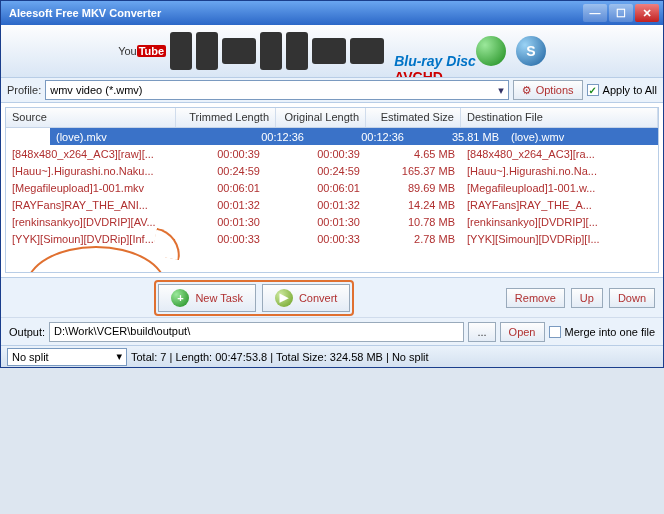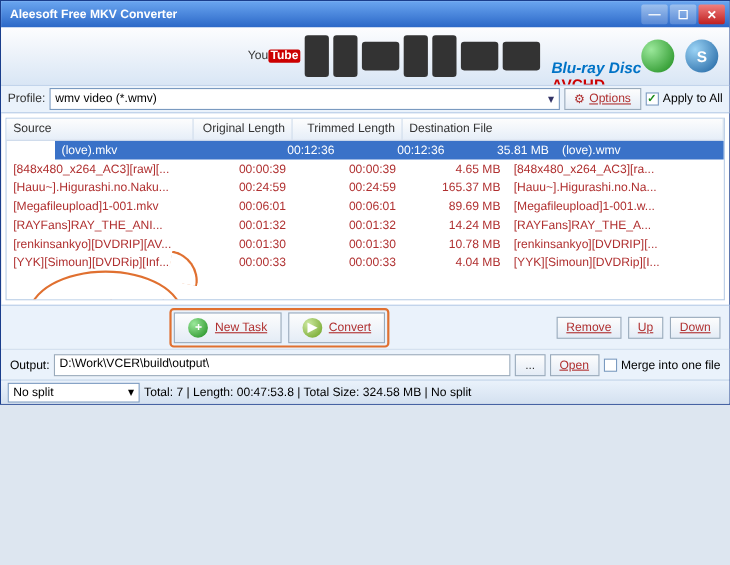--- a/index.html
+++ b/index.html
@@ -6,21 +6,21 @@
 body { background: #dde6f0; width: 664px; height: 514px; overflow: hidden; }
 
 .window { width: 664px; height: 368px; background: #fff; border: 1px solid #1a3e8c; display: flex; flex-direction: column; }
 .titlebar { height: 24px; background: linear-gradient(#6aa6f0,#2b67c7); display: flex; align-items: center; padding: 0 4px; color: #fff; font-weight: bold; }
 .titlebar .title { flex: 1; padding-left: 4px; }
 .tbbtn { width: 24px; height: 18px; margin-left: 2px; border-radius: 2px; display: flex; align-items: center; justify-content: center; font-weight: bold; }
 .tbbtn.min { background: linear-gradient(#9dc0ee,#5a8ad6); }
 .tbbtn.max { background: linear-gradient(#9dc0ee,#5a8ad6); }
 .tbbtn.close { background: linear-gradient(#f08080,#c02020); color: #fff; }
 
-.banner { height: 52px; background: linear-gradient(#fdfdfe,#d9e6f5); display: flex; align-items: center; justify-content: flex-end; padding: 0 10px; }
+.banner { height: 52px; background: linear-gradient(#fdfdfe,#d9e6f5); display: flex; align-items: center; justify-content: center; padding: 0 10px; }
 .banner-left { display:flex; align-items:center; gap:4px;}
 .device { width: 22px; height: 38px; background: #333; border-radius: 3px; display:inline-block;}
 .device.wide { width: 34px; height: 26px; }
 .yt { font-size:10px; color:#333;}
 .yt b { background:#c00; color:#fff; padding:0 2px; border-radius:2px;}
 .blu { color:#0073c6; font-weight:bold; font-size:14px; font-style:italic; }
 .avchd { color:#c00; font-weight:bold; font-size:14px; }
 .banner-right { display:flex; gap:10px; }
 .orb { width:30px; height:30px; border-radius:50%; }
 .orb.green { background: radial-gradient(circle at 30% 30%, #9be89b, #1a8a1a); }
@@ -56,21 +56,21 @@
 .ico.add { background:radial-gradient(circle at 30% 30%,#9be89b,#1a8a1a);}
 .ico.play { background:radial-gradient(circle at 30% 30%,#cde8a0,#6aa020);}
 .highlight-box { border:2px solid #e07030; border-radius:4px; padding:2px; display:flex; gap:6px;}
 .spacer { flex:1; }
 
 .outputbar { height:28px; background:#eaf2fb; display:flex; align-items:center; padding:0 8px; gap:4px; border-top:1px solid #d0dcec;}
 .outfield { flex:1; height:20px; border:1px solid #9ab; background:#fff; padding:2px 4px; overflow:hidden;}
 
 .statusbar { height:22px; background:linear-gradient(#eaf2fb,#d4e1f0); border-top:1px solid #b8cde6; display:flex; align-items:center; padding:0 6px; gap:4px;}
 .split-select { width:120px; height:18px; border:1px solid #7a9ac0; background:#fff; display:flex; align-items:center; justify-content:space-between; padding:0 4px;}
-.underline { text-decoration: underline; }
+.underline { }
 </style>
 </head>
 <body>
 
 <div class="window">
 
   <div class="titlebar">
     <span class="title">Aleesoft Free MKV Converter</span>
     <div class="tbbtn min">—</div>
     <div class="tbbtn max">☐</div>
@@ -108,22 +108,23 @@
       <span>⚙</span>
       <span class="underline">Options</span>
     </div>
     <span class="chk">✓</span>
     <span>Apply to All</span>
   </div>
 
   <div class="table-wrap">
     <div class="thead">
       <div class="th col-src">Source</div>
+      <div class="th col-tl">Trimmed Length</div>
       <div class="th col-ol">Original Length</div>
-      <div class="th col-tl">Trimmed Length</div>
+      <div class="th col-es">Estimated Size</div>
       <div class="th col-df">Destination File</div>
     </div>
     <div class="tbody" id="tbody">
       <div class="tr sel">
           <div class="td col-src">(love).mkv</div>
           <div class="td col-ol">00:12:36</div>
           <div class="td col-tl">00:12:36</div>
           <div class="td col-es">35.81 MB</div>
           <div class="td col-df">(love).wmv</div>
         </div>
@@ -159,21 +160,21 @@
           <div class="td col-src">[renkinsankyo][DVDRIP][AV...</div>
           <div class="td col-ol">00:01:30</div>
           <div class="td col-tl">00:01:30</div>
           <div class="td col-es">10.78 MB</div>
           <div class="td col-df">[renkinsankyo][DVDRIP][...</div>
         </div>
         <div class="tr">
           <div class="td col-src">[YYK][Simoun][DVDRip][Inf...</div>
           <div class="td col-ol">00:00:33</div>
           <div class="td col-tl">00:00:33</div>
-          <div class="td col-es">4.04 MB</div>
+          <div class="td col-es">2.78 MB</div>
           <div class="td col-df">[YYK][Simoun][DVDRip][I...</div>
         </div>
     <div class="callout">Support drag and drop</div>
       </div>
   </div>
 
   <div class="actionbar">
     <div class="spacer"></div>
     <div class="highlight-box">
       <div class="bigbtn">

